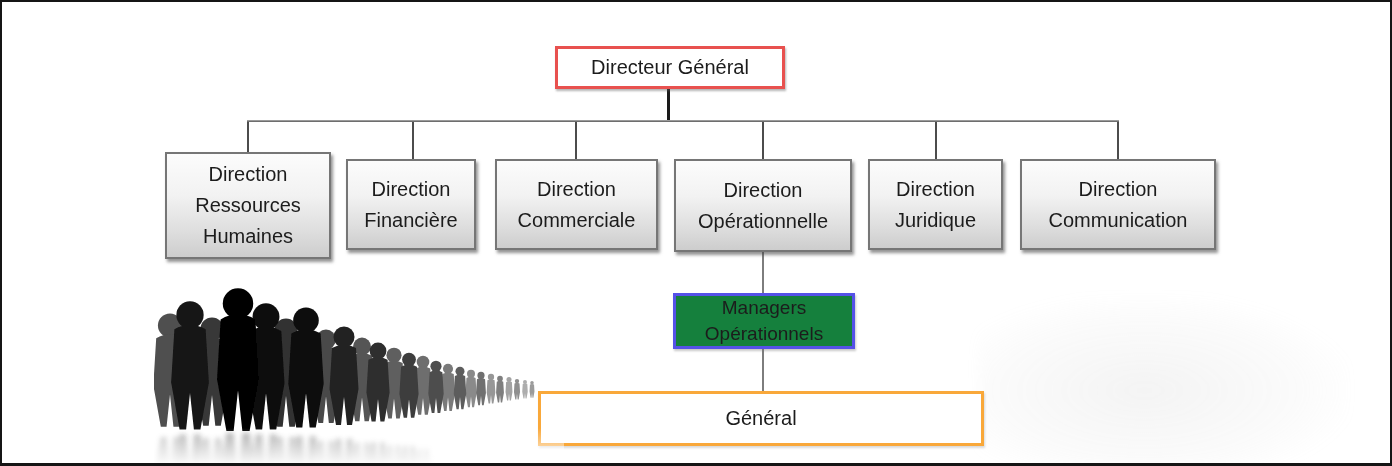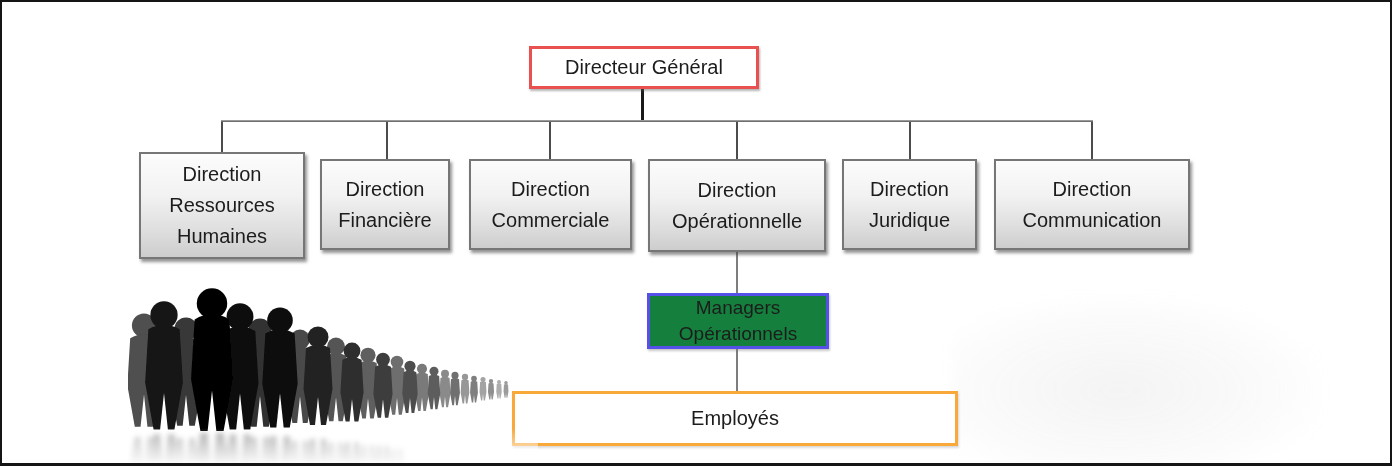--- a/index.html
+++ b/index.html
@@ -9,21 +9,21 @@
   .canvas {
     position: relative;
     width: 1392px;
     height: 466px;
     background: #ffffff;
     border: 2px solid #151515;
     border-bottom-width: 3px;
     overflow: hidden;
   }
 
-  .abs { position: absolute; }
+  .abs { position: absolute; margin-left: 26px; }
 
   
   .box-label {
     white-space: pre-line;
     text-align: center;
     color: #1c1c1c;
   }
 
   
   .root-box {
@@ -141,21 +141,21 @@
     <span class="box-label">Direction
 Communication</span>
   </div>
 
   <div class="abs managers-box">
     <span class="box-label">Managers
 Opérationnels</span>
   </div>
 
   <div class="abs employes-box">
-    <span class="box-label">Employés</span>
+    <span class="box-label">Général</span>
   </div>
 
   <div class="abs crowd">
     <svg viewBox="0 0 410 184" xmlns="http://www.w3.org/2000/svg" aria-hidden="true">
       <defs>
         <g id="person">
           <circle cx="0" cy="-90" r="10.5"></circle>
           <path d="M -12 -79 Q 0 -86 12 -79 L 14.5 -38 L 8 -2 L 3 -2 L 0 -30 L -3 -2 L -8 -2 L -14.5 -38 Z"></path>
         </g>
         <linearGradient id="fade" x1="0" y1="0" x2="0" y2="1">

